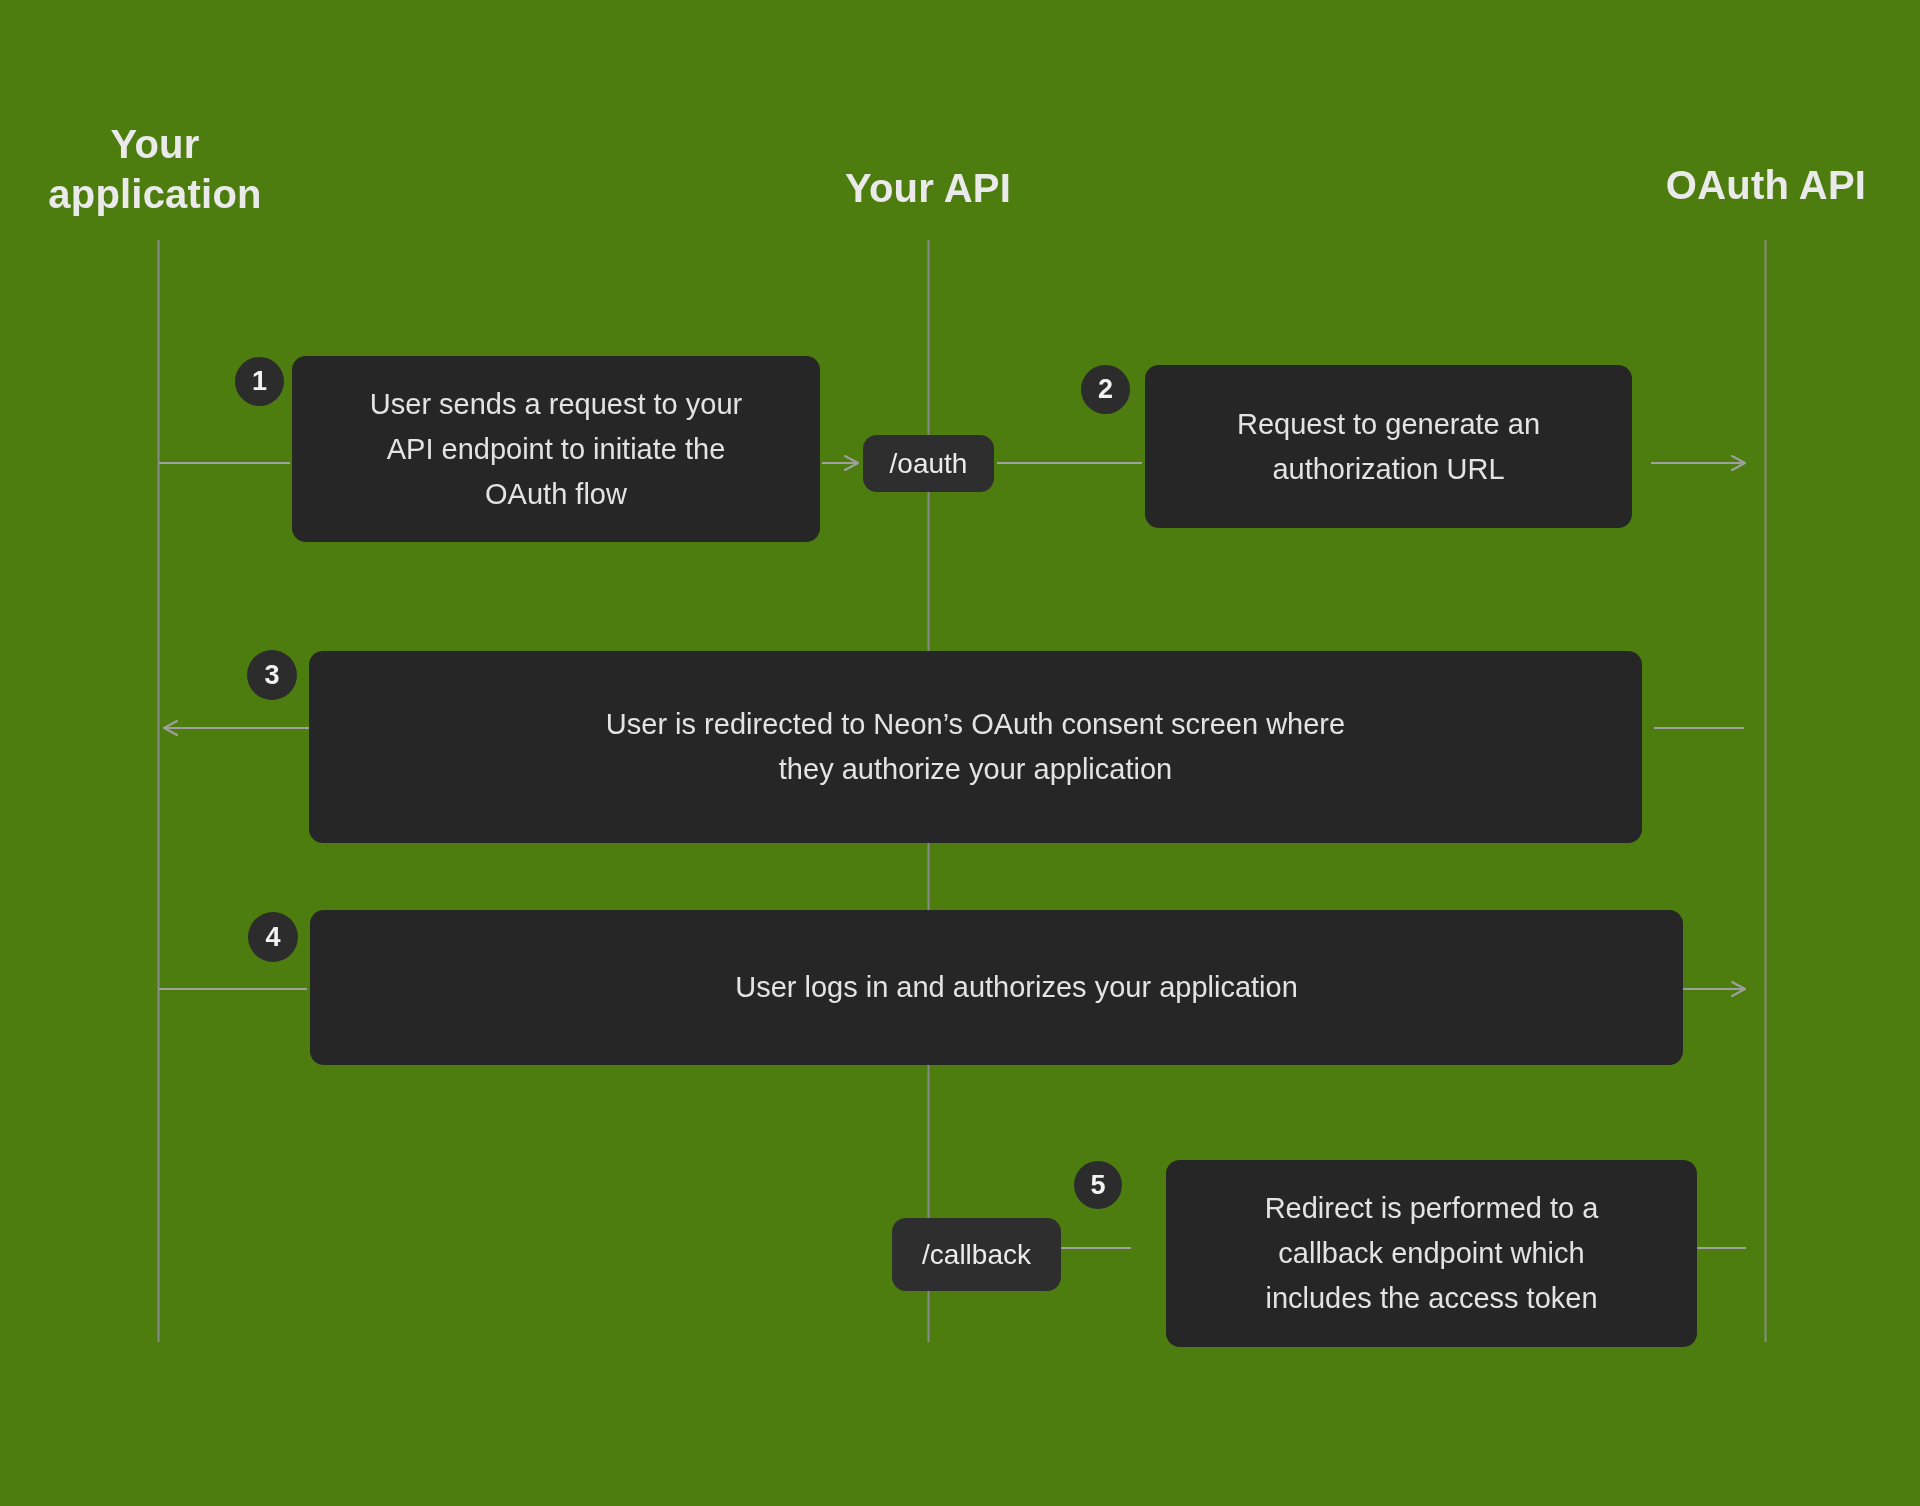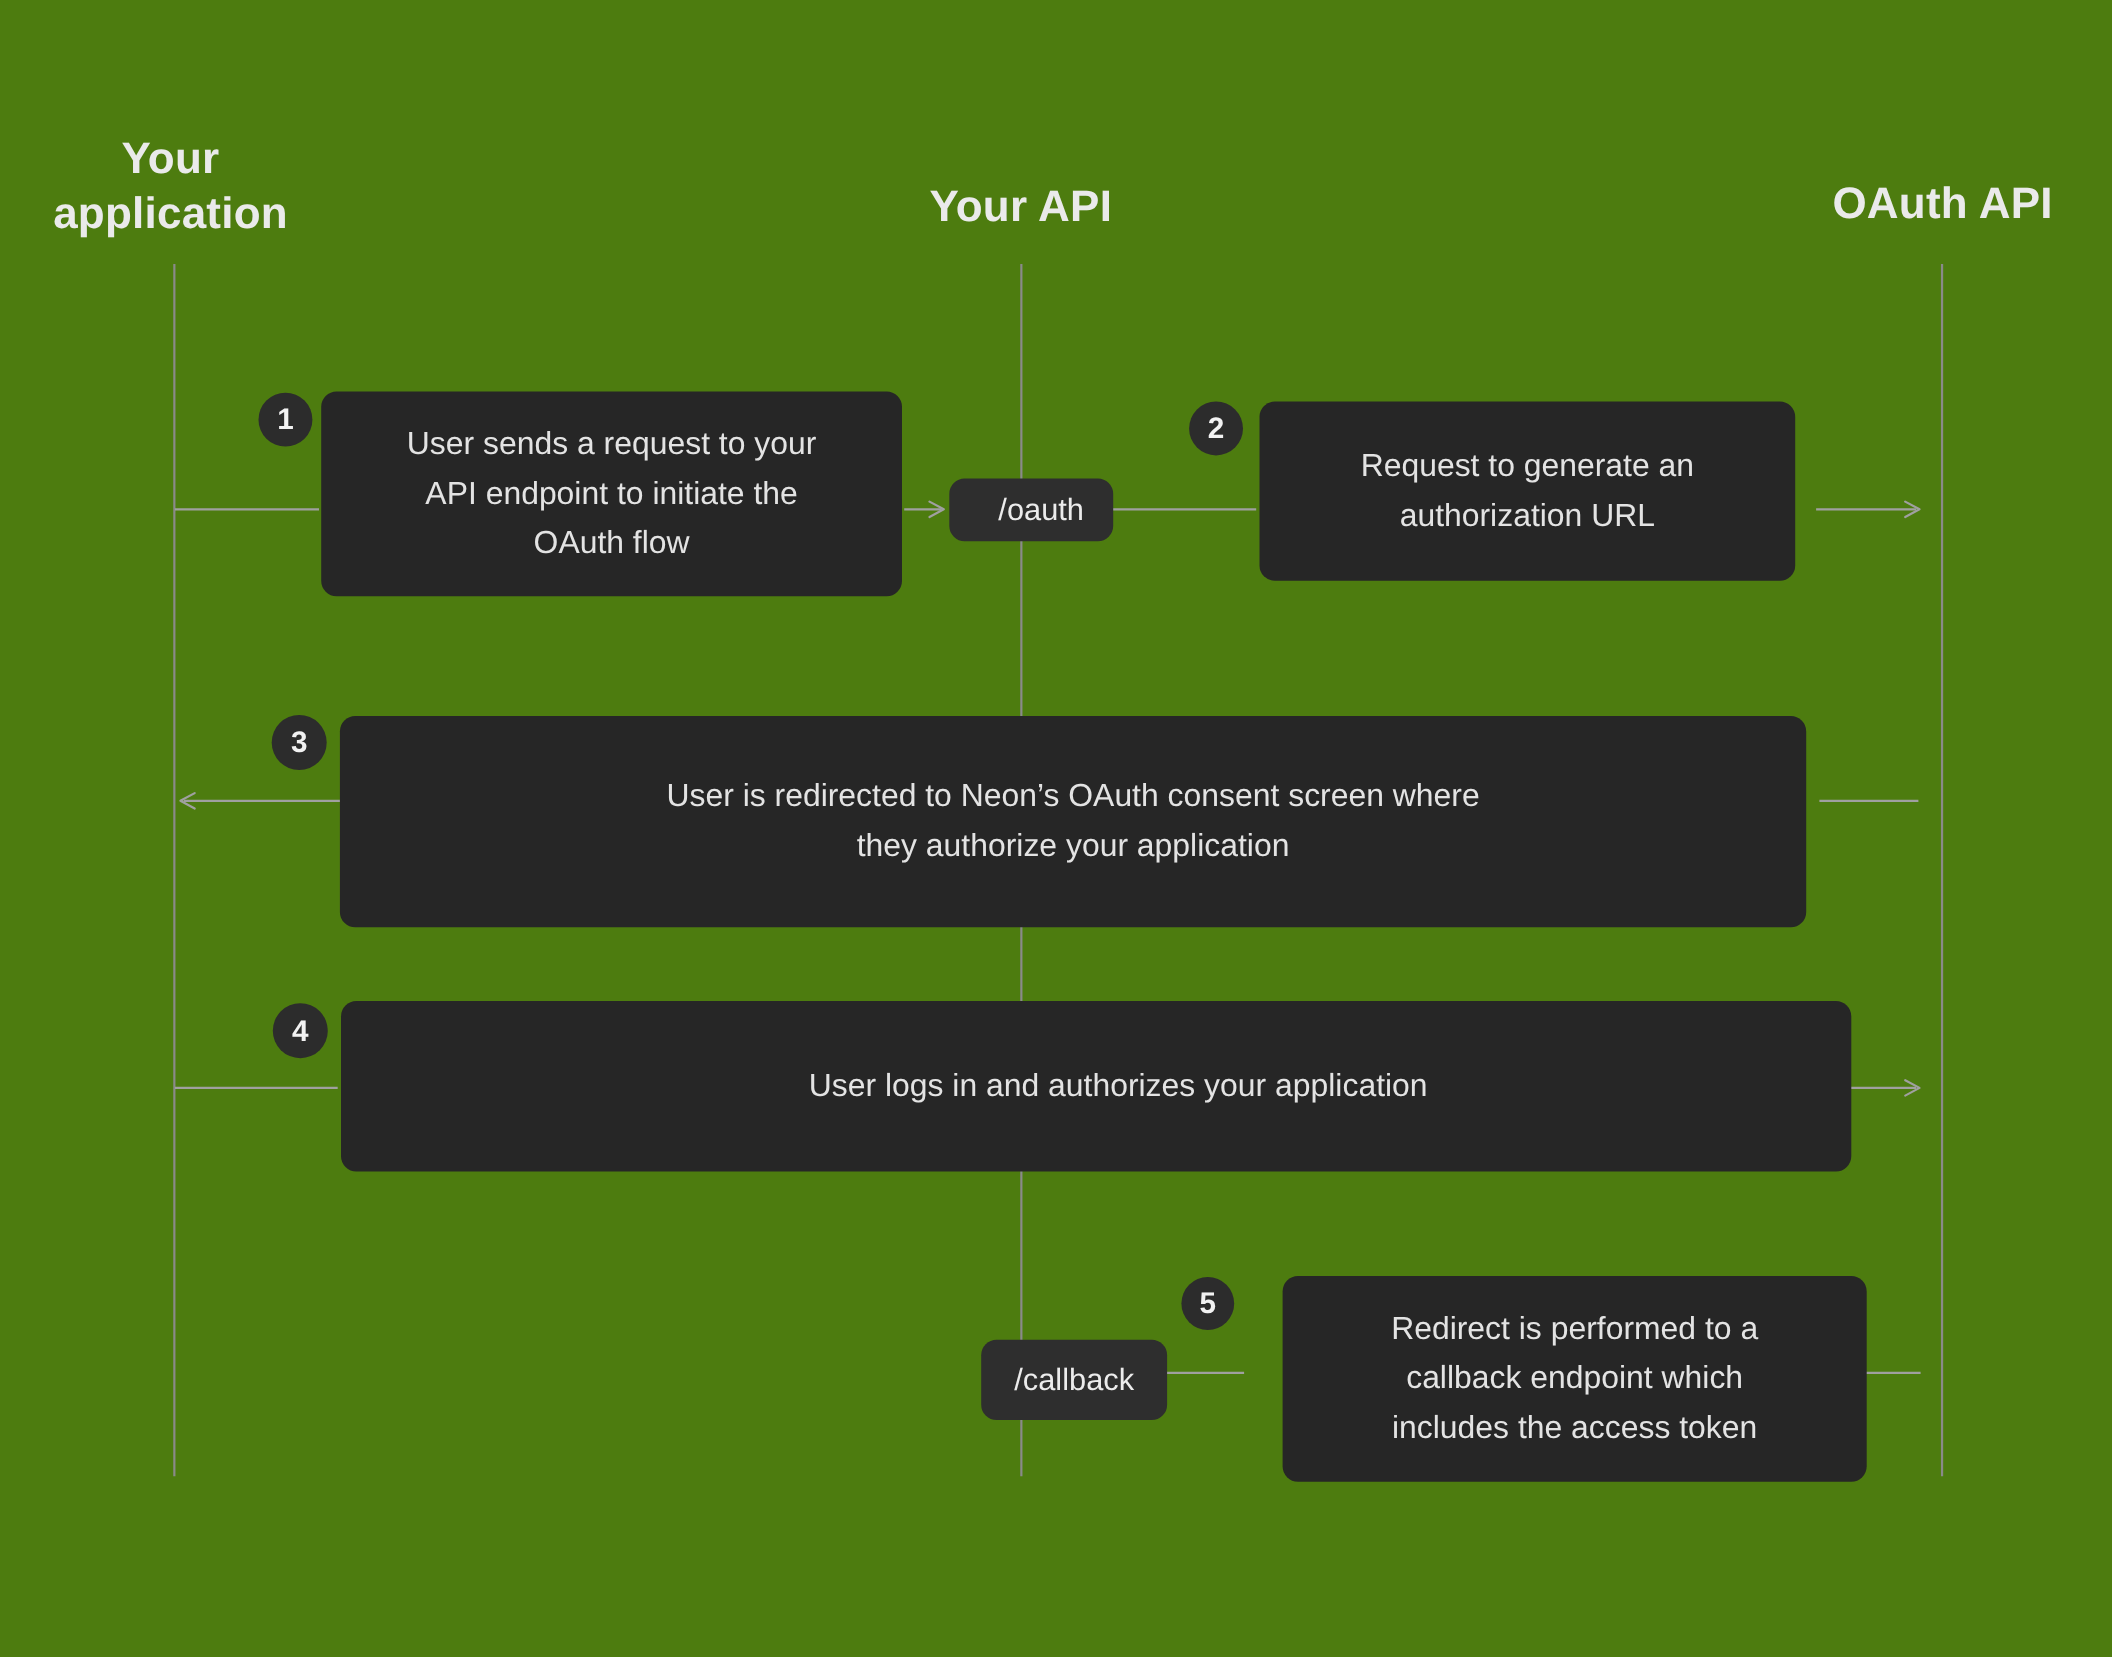--- a/index.html
+++ b/index.html
@@ -79,21 +79,21 @@
   #box3 { left: 309px;  top: 651px;  width: 1333px; height: 192px; }
   #box4 { left: 310px;  top: 910px;  width: 1333px; height: 155px; padding-left: 40px; }
   #box5 { left: 1133px; top: 1160px; width: 531px;  height: 187px; margin-left: 33px; }
   
   #badge1 { left: 235px;  top: 357px;  width: 49px; height: 49px; }
   #badge2 { left: 1081px; top: 365px;  width: 49px; height: 49px; }
   #badge3 { left: 247px;  top: 650px;  width: 50px; height: 50px; }
   #badge4 { left: 248px;  top: 912px;  width: 50px; height: 50px; }
   #badge5 { left: 1074px; top: 1161px; width: 48px; height: 48px; }
   
-  #pill-oauth    { left: 863px; top: 435px;  width: 131px; height: 57px; padding-left: 18px; }
+  #pill-oauth    { left: 863px; top: 435px;  width: 131px; height: 57px; }
   #pill-callback { left: 892px; top: 1218px; width: 169px; height: 73px; }
 </style>
 </head>
 <body>
 
 <div class="canvas">
 
   <svg class="wires" width="1920" height="1506" viewBox="0 0 1920 1506">
 
     <line x1="158.5" y1="240" x2="158.5" y2="1342" stroke="#8a8a8a" stroke-width="2"></line>

